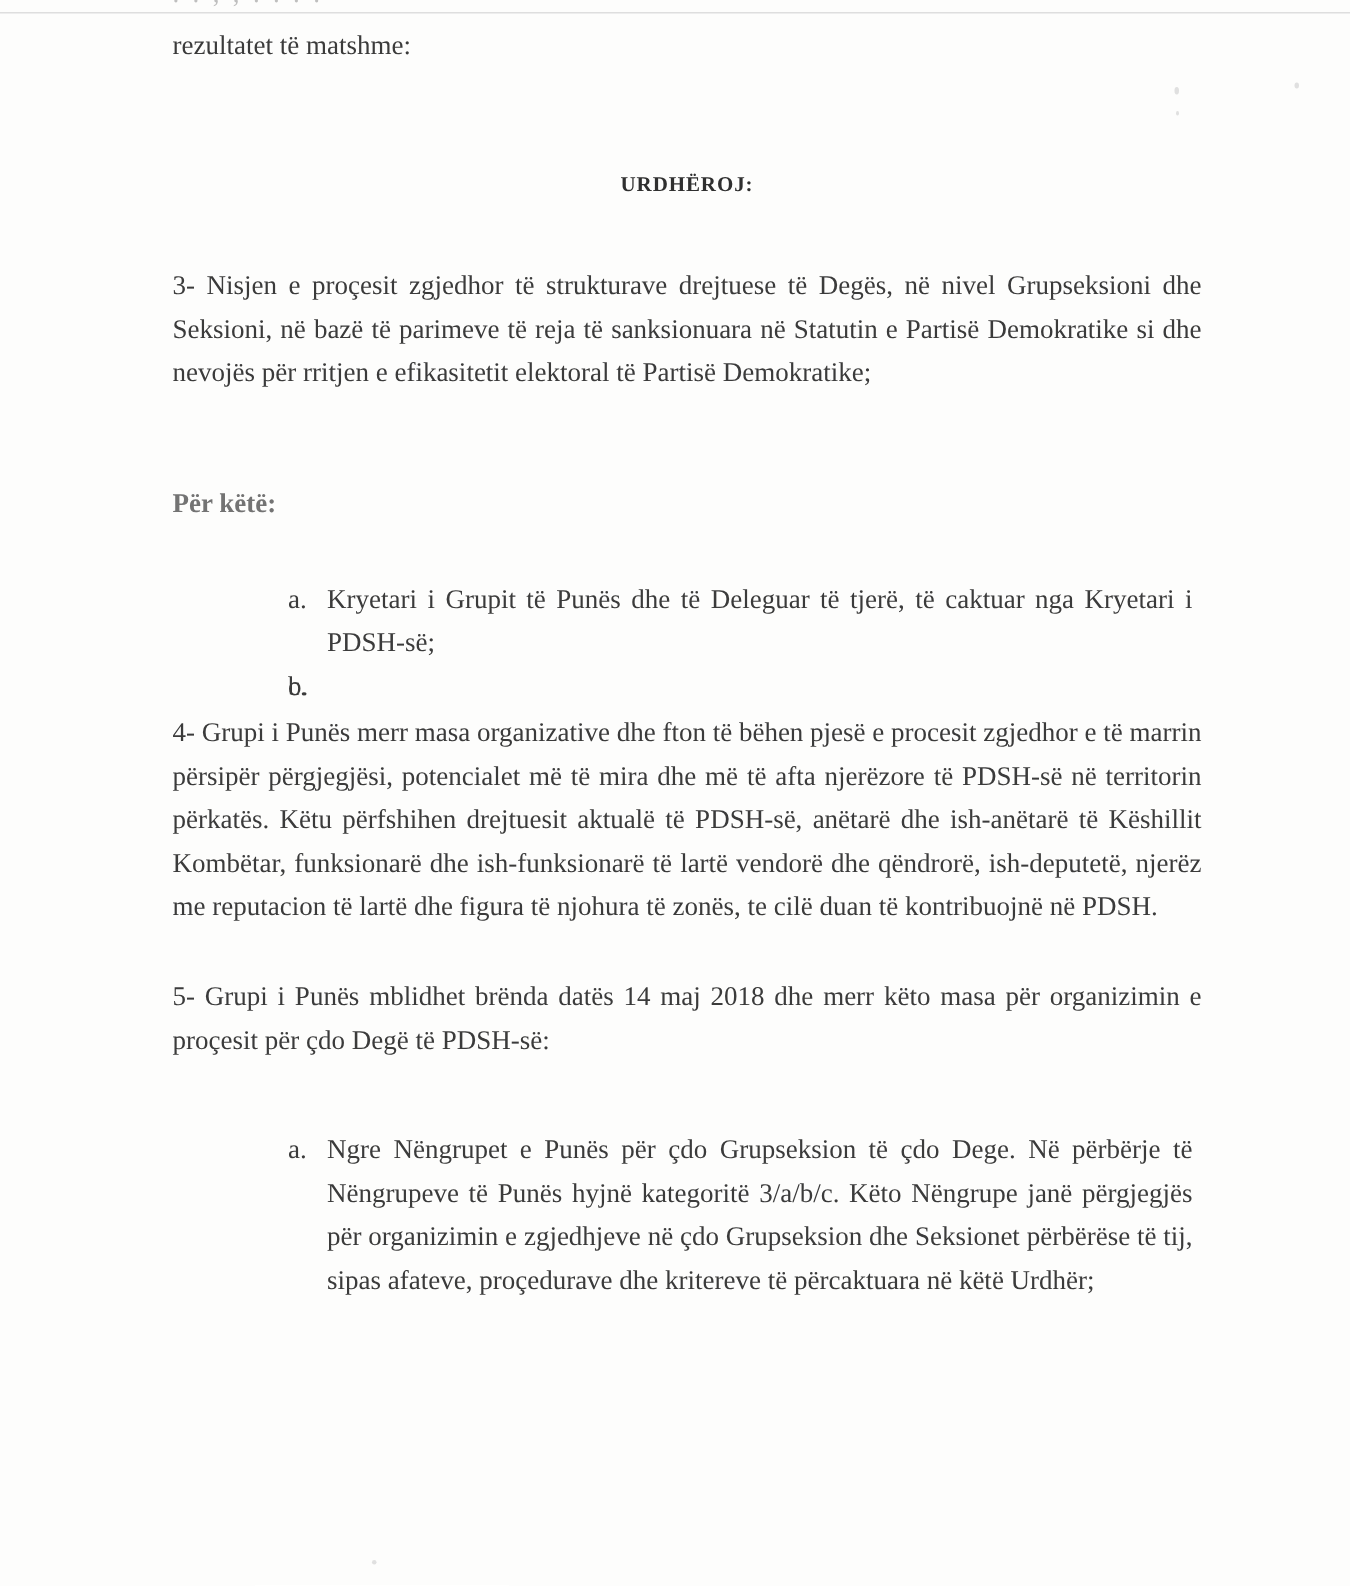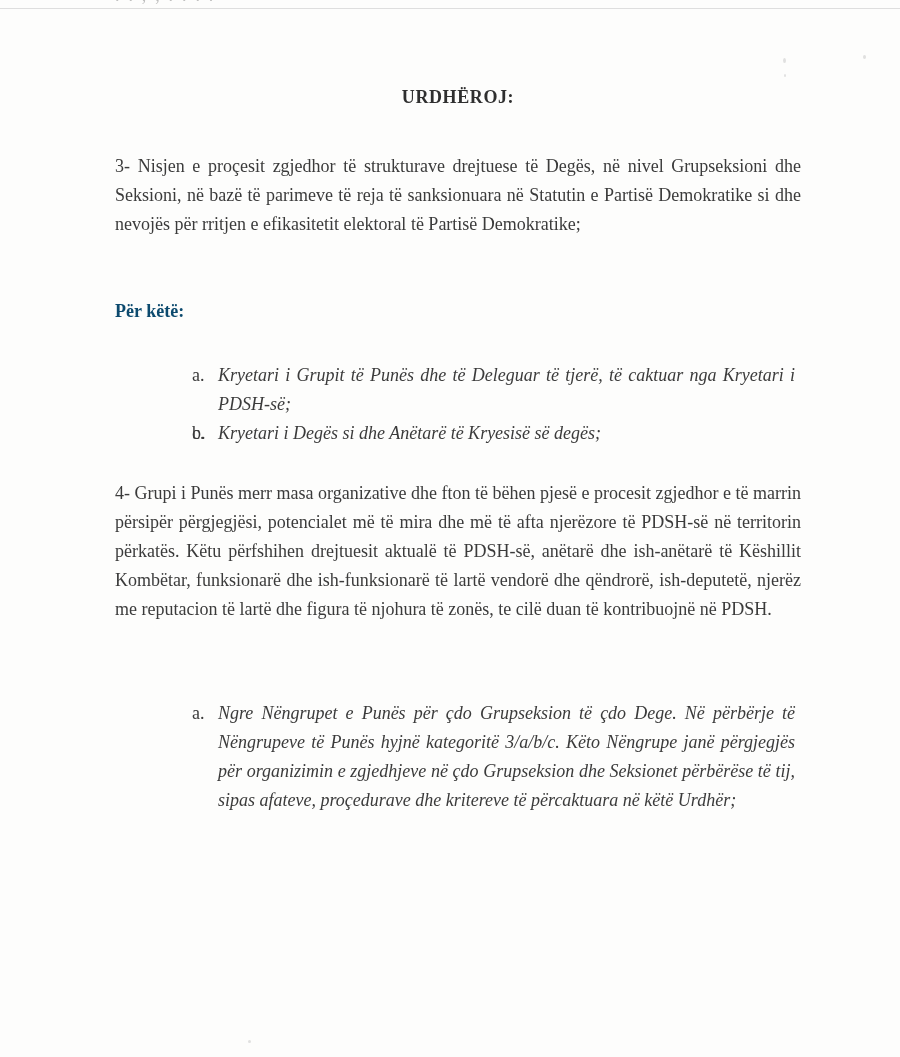--- a/index.html
+++ b/index.html
@@ -67,33 +67,33 @@
     text-justify: inter-word;
     color: #3b3b3b;
   }
 
   .continuation {
     margin-bottom: 0;
   }
 
   .heading-center {
     margin: 0;
-    font-size: 18px;
+    font-size: 14px;
     font-weight: bold;
     text-align: center;
     letter-spacing: .6px;
     color: #2f2f2f;
   }
 
   .heading-left {
     margin: 0;
     font-size: 18px;
     font-weight: bold;
     text-align: left;
-    color: #0c4a6e;
+    color: #737373;
   }
 
   
   .gap-xl { height: 71px; }
   .gap-lg { height: 44px; }
   .gap-md { height: 31px; }
   .gap-list { height: 8px; }
 
   ol.alpha-list {
     margin: 0;
@@ -116,21 +116,20 @@
     position: absolute;
     left: 77px;
     top: 0;
     width: 22px;
     text-align: left;
     color: #3b3b3b;
   }
 
   ol.alpha-list li .item-text {
     display: block;
-    font-style: italic;
   }
 
   
   .speckle {
     position: absolute;
     background: #c9c9c9;
     border-radius: 50%;
     opacity: .55;
   }
 </style>
@@ -145,20 +144,21 @@
     <span>. . , , . . . .</span>
   </div>
 
   <div class="speckle" style="left:783px; top:58px; width:3px; height:5px;"></div>
   <div class="speckle" style="left:784px; top:74px; width:2px; height:3px;"></div>
   <div class="speckle" style="left:863px; top:55px; width:3px; height:4px;"></div>
   <div class="speckle" style="left:248px; top:1040px; width:3px; height:3px;"></div>
 
   <div class="content">
 
+    <p class="body continuation">rezultatet të matshme:</p>
 
     <div class="gap-xl"></div>
 
     <p class="heading-center">URDHËROJ:</p>
 
     <div class="gap-lg"></div>
 
     <p class="body">3- Nisjen e proçesit zgjedhor të strukturave drejtuese të Degës, në nivel Grupseksioni dhe Seksioni, në bazë të parimeve të reja të sanksionuara në Statutin e Partisë Demokratike si dhe nevojës për rritjen e efikasitetit elektoral të Partisë Demokratike;</p>
 
     <div class="gap-md"></div>
@@ -176,30 +176,30 @@
     <ol class="alpha-list">
       <li>
         <span class="marker">a.</span>
         <span class="item-text">Kryetari i Grupit të Punës dhe të Deleguar të tjerë, të caktuar nga Kryetari i PDSH-së;</span>
       </li>
       <li>
         <span class="marker">b.</span>
       </li>
       <li>
         <span class="marker">c.</span>
-        <span class="item-text">Kryetari i Degës si dhe Anëtarë të Kryesisë së degës;</span>
       </li>
     </ol>
 
     <div class="gap-md"></div>
 
     <p class="body">4- Grupi i Punës merr masa organizative dhe fton të bëhen pjesë e procesit zgjedhor e të marrin përsipër përgjegjësi, potencialet më të mira dhe më të afta njerëzore të PDSH-së në territorin përkatës. Këtu përfshihen drejtuesit aktualë të PDSH-së, anëtarë dhe ish-anëtarë të Këshillit Kombëtar, funksionarë dhe ish-funksionarë të lartë vendorë dhe qëndrorë, ish-deputetë, njerëz me reputacion të lartë dhe figura të njohura të zonës, te cilë duan të kontribuojnë në PDSH.</p>
 
     <div class="gap-md"></div>
 
+    <p class="body">5- Grupi i Punës mblidhet brënda datës 14 maj 2018 dhe merr këto masa për organizimin e proçesit për çdo Degë të PDSH-së:</p>
 
     <div class="gap-lg"></div>
 
     <ol class="alpha-list">
       <li>
         <span class="marker">a.</span>
         <span class="item-text">Ngre Nëngrupet e Punës për çdo Grupseksion të çdo Dege. Në përbërje të Nëngrupeve të Punës hyjnë kategoritë 3/a/b/c. Këto Nëngrupe janë përgjegjës për organizimin e zgjedhjeve në çdo Grupseksion dhe Seksionet përbërëse të tij, sipas afateve, proçedurave dhe kritereve të përcaktuara në këtë Urdhër;</span>
       </li>
     </ol>
 

